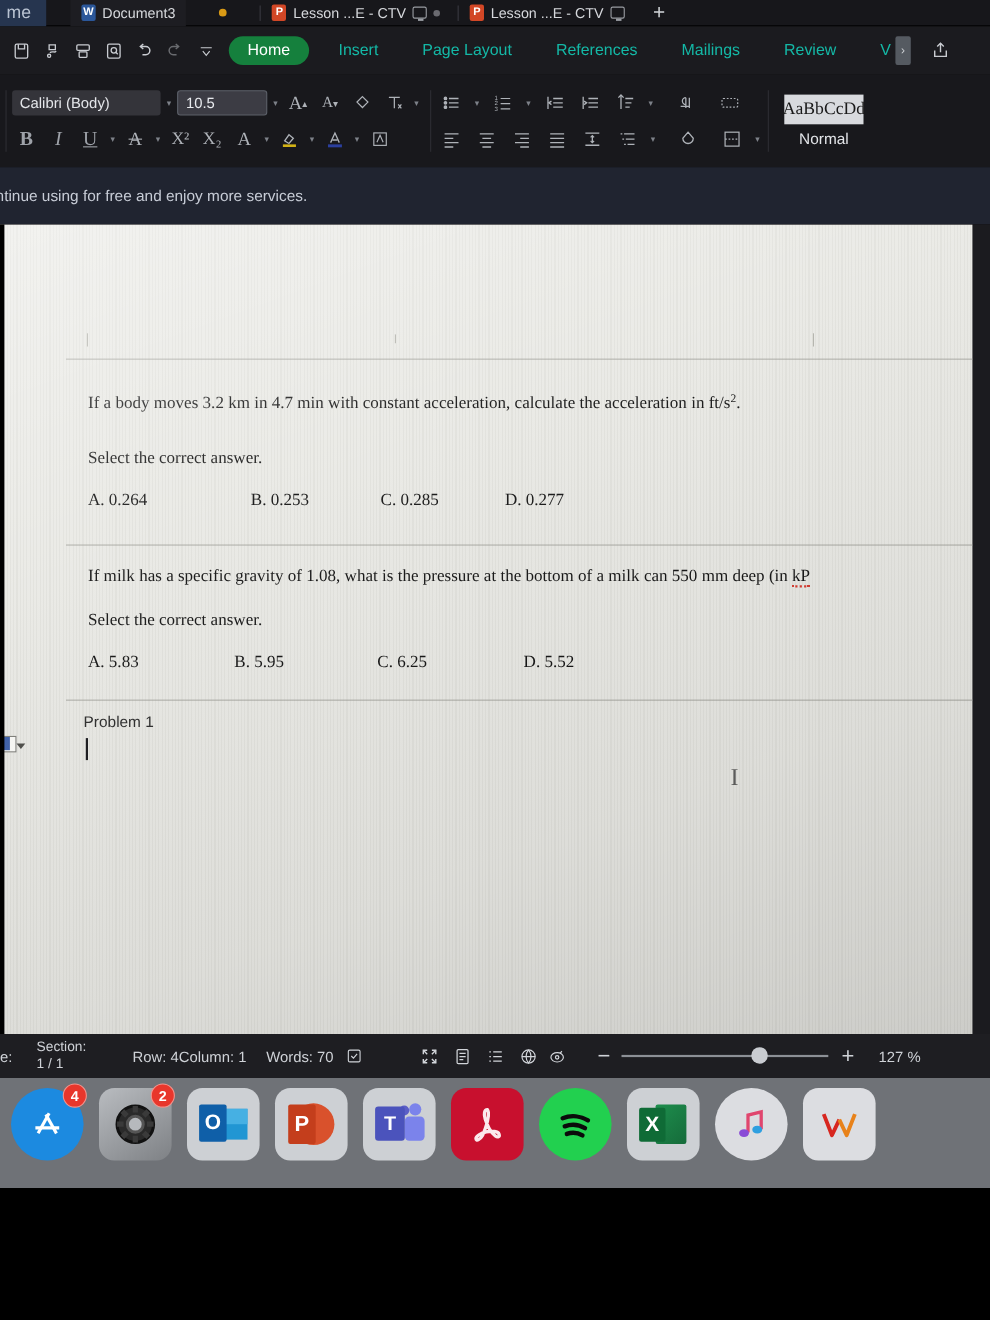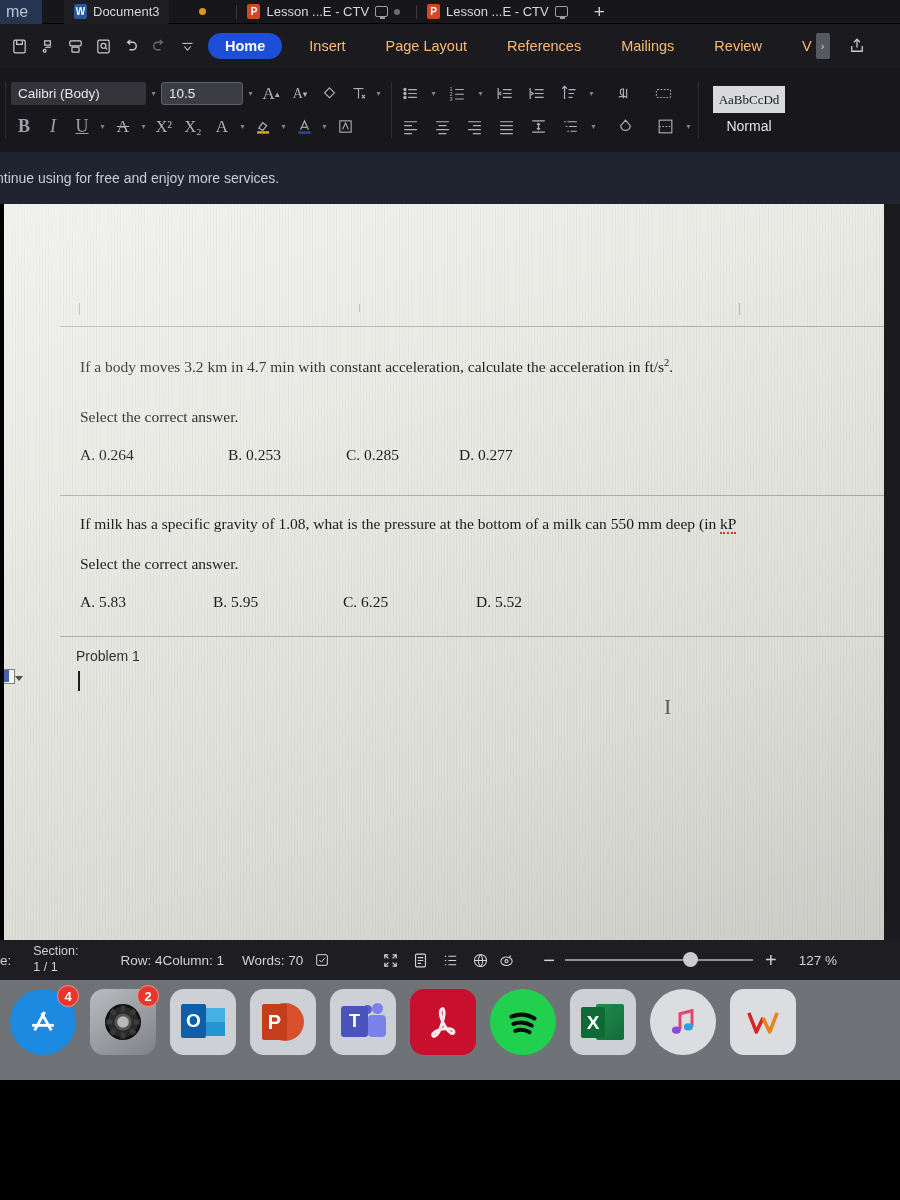--- a/index.html
+++ b/index.html
@@ -40,22 +40,22 @@
   .mini-screen:after { content:""; position:absolute; left:4px; bottom:-3px; width:5px; height:2px; background:#9a9da3;}
   .tab-plus { color: #cfd2d6; font-size: 19px; padding: 0 16px; line-height: 1; }
 
   
   .ribbon-tabs {
     position: absolute; left: 0; top: 24px; width: 900px; height: 44px;
     background: #1b1b1f; display: flex; align-items: center; gap: 2px; padding: 0 6px;
   }
   .qicon { width: 26px; height: 26px; color: #c9ccd1; display: flex; align-items: center; justify-content: center; }
   .qicon svg { display: block; }
-  .rtab { color: #fdba74; font-size: 14.5px; padding: 5px 13px; border-radius: 14px; white-space: nowrap; }
-  .rtab.active { background: #1d4ed8; color: #fff; font-weight: 700; padding: 5px 17px; }
+  .rtab { color: #14b8a6; font-size: 14.5px; padding: 5px 13px; border-radius: 14px; white-space: nowrap; }
+  .rtab.active { background: #15803d; color: #fff; font-weight: 400; padding: 5px 17px; }
   .rtab.clipped { padding-right: 2px; }
   .overflow-btn { width: 14px; height: 26px; background: #555a61; border-radius: 2px; color:#cfd2d6; font-size: 11px; text-align:center; line-height:26px;}
 
   
   .ribbon {
     position: absolute; left: 0; top: 68px; width: 900px; height: 84px;
     background: #18181c; display: flex; align-items: center;
   }
   .grp { display: flex; align-items: center; height: 84px; }
   .grp-sep { width: 1px; height: 56px; background: #2d2d33; margin: 0 5px; }
@@ -73,21 +73,21 @@
   .caret { color: #7d8189; font-size: 8px; width: 9px; text-align:center;}
   .tool { width: 26px; height: 26px; display:flex; align-items:center; justify-content:center; color:#aeb2b8; font-size: 15px;}
   .tool svg { display:block; }
   .bold-t { font-family: "Liberation Serif", serif; font-weight: bold; font-size: 18px; color: #9ea2a9; }
   .ital-t { font-family: "Liberation Serif", serif; font-style: italic; font-size: 18px; color: #9ea2a9; }
   .und-t  { font-family: "Liberation Serif", serif; font-size: 18px; color: #9ea2a9; text-decoration: underline; }
   .stylebox {
     margin-left: 6px; width: 78px; display:flex; flex-direction:column; align-items:center; gap: 5px;
   }
   .style-prev {
-    width: 72px; height: 27px; background: #d8dade; color: #1a1a1a; font-size: 13px;
+    width: 72px; height: 27px; background: #d8dade; color: #1a1a1a; font-size: 16px;
     display:flex; align-items:center; justify-content:center; font-family: "Liberation Serif", serif;
   }
   .style-name { color: #e2e4e8; font-size: 14px; }
 
   
   .banner {
     position: absolute; left: 0; top: 152px; width: 900px; height: 52px;
     background: #202430; display: flex; align-items: center; gap: 28px;
   }
   .banner-text { color: #c7ccd6; font-size: 14px; margin-left: -4px; white-space: nowrap; }

